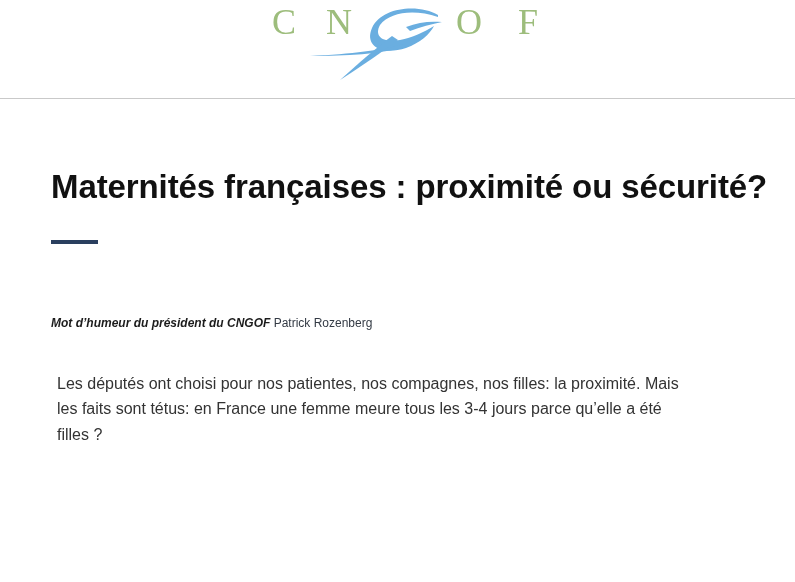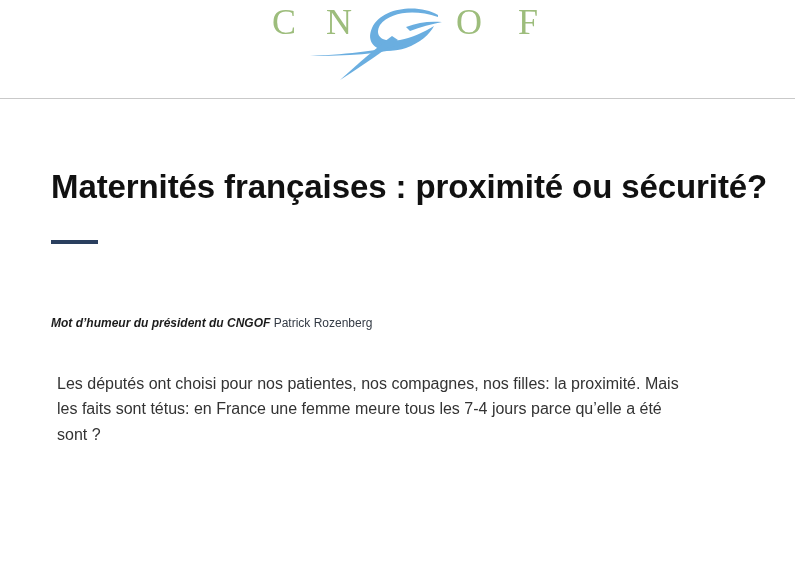--- a/index.html
+++ b/index.html
@@ -137,16 +137,16 @@
   <h1 class="article-title">Maternités françaises : proximité ou sécurité?</h1>
   <div class="title-accent"></div>
 
   <p class="byline">
     <span class="byline-lead">Mot d’humeur du président du CNGOF</span>
     <span class="byline-author">Patrick Rozenberg</span>
   </p>
 
   <p class="body-paragraph">
     <span class="line">Les députés ont choisi pour nos patientes, nos compagnes, nos filles: la proximité. Mais</span>
-    <span class="line">les faits sont tétus: en France une femme meure tous les 7-4 jours parce qu’elle a été</span>
-    <span class="line">sont ?</span>
+    <span class="line">les faits sont tétus: en France une femme meure tous les 3-4 jours parce qu’elle a été</span>
+    <span class="line">filles ?</span>
   </p>
 </main>
 
 </body></html>

